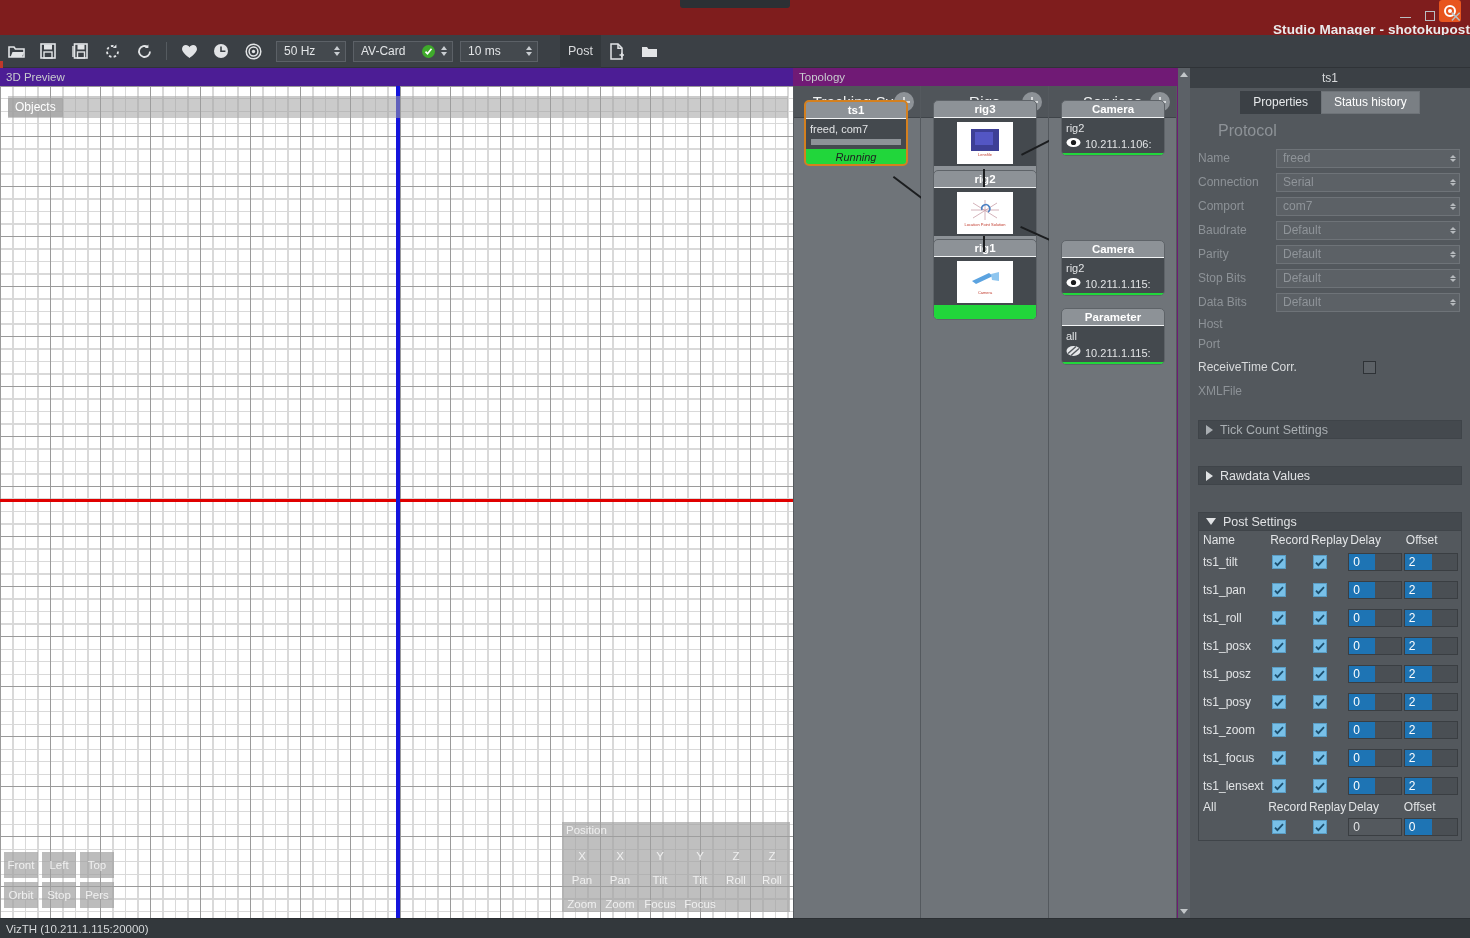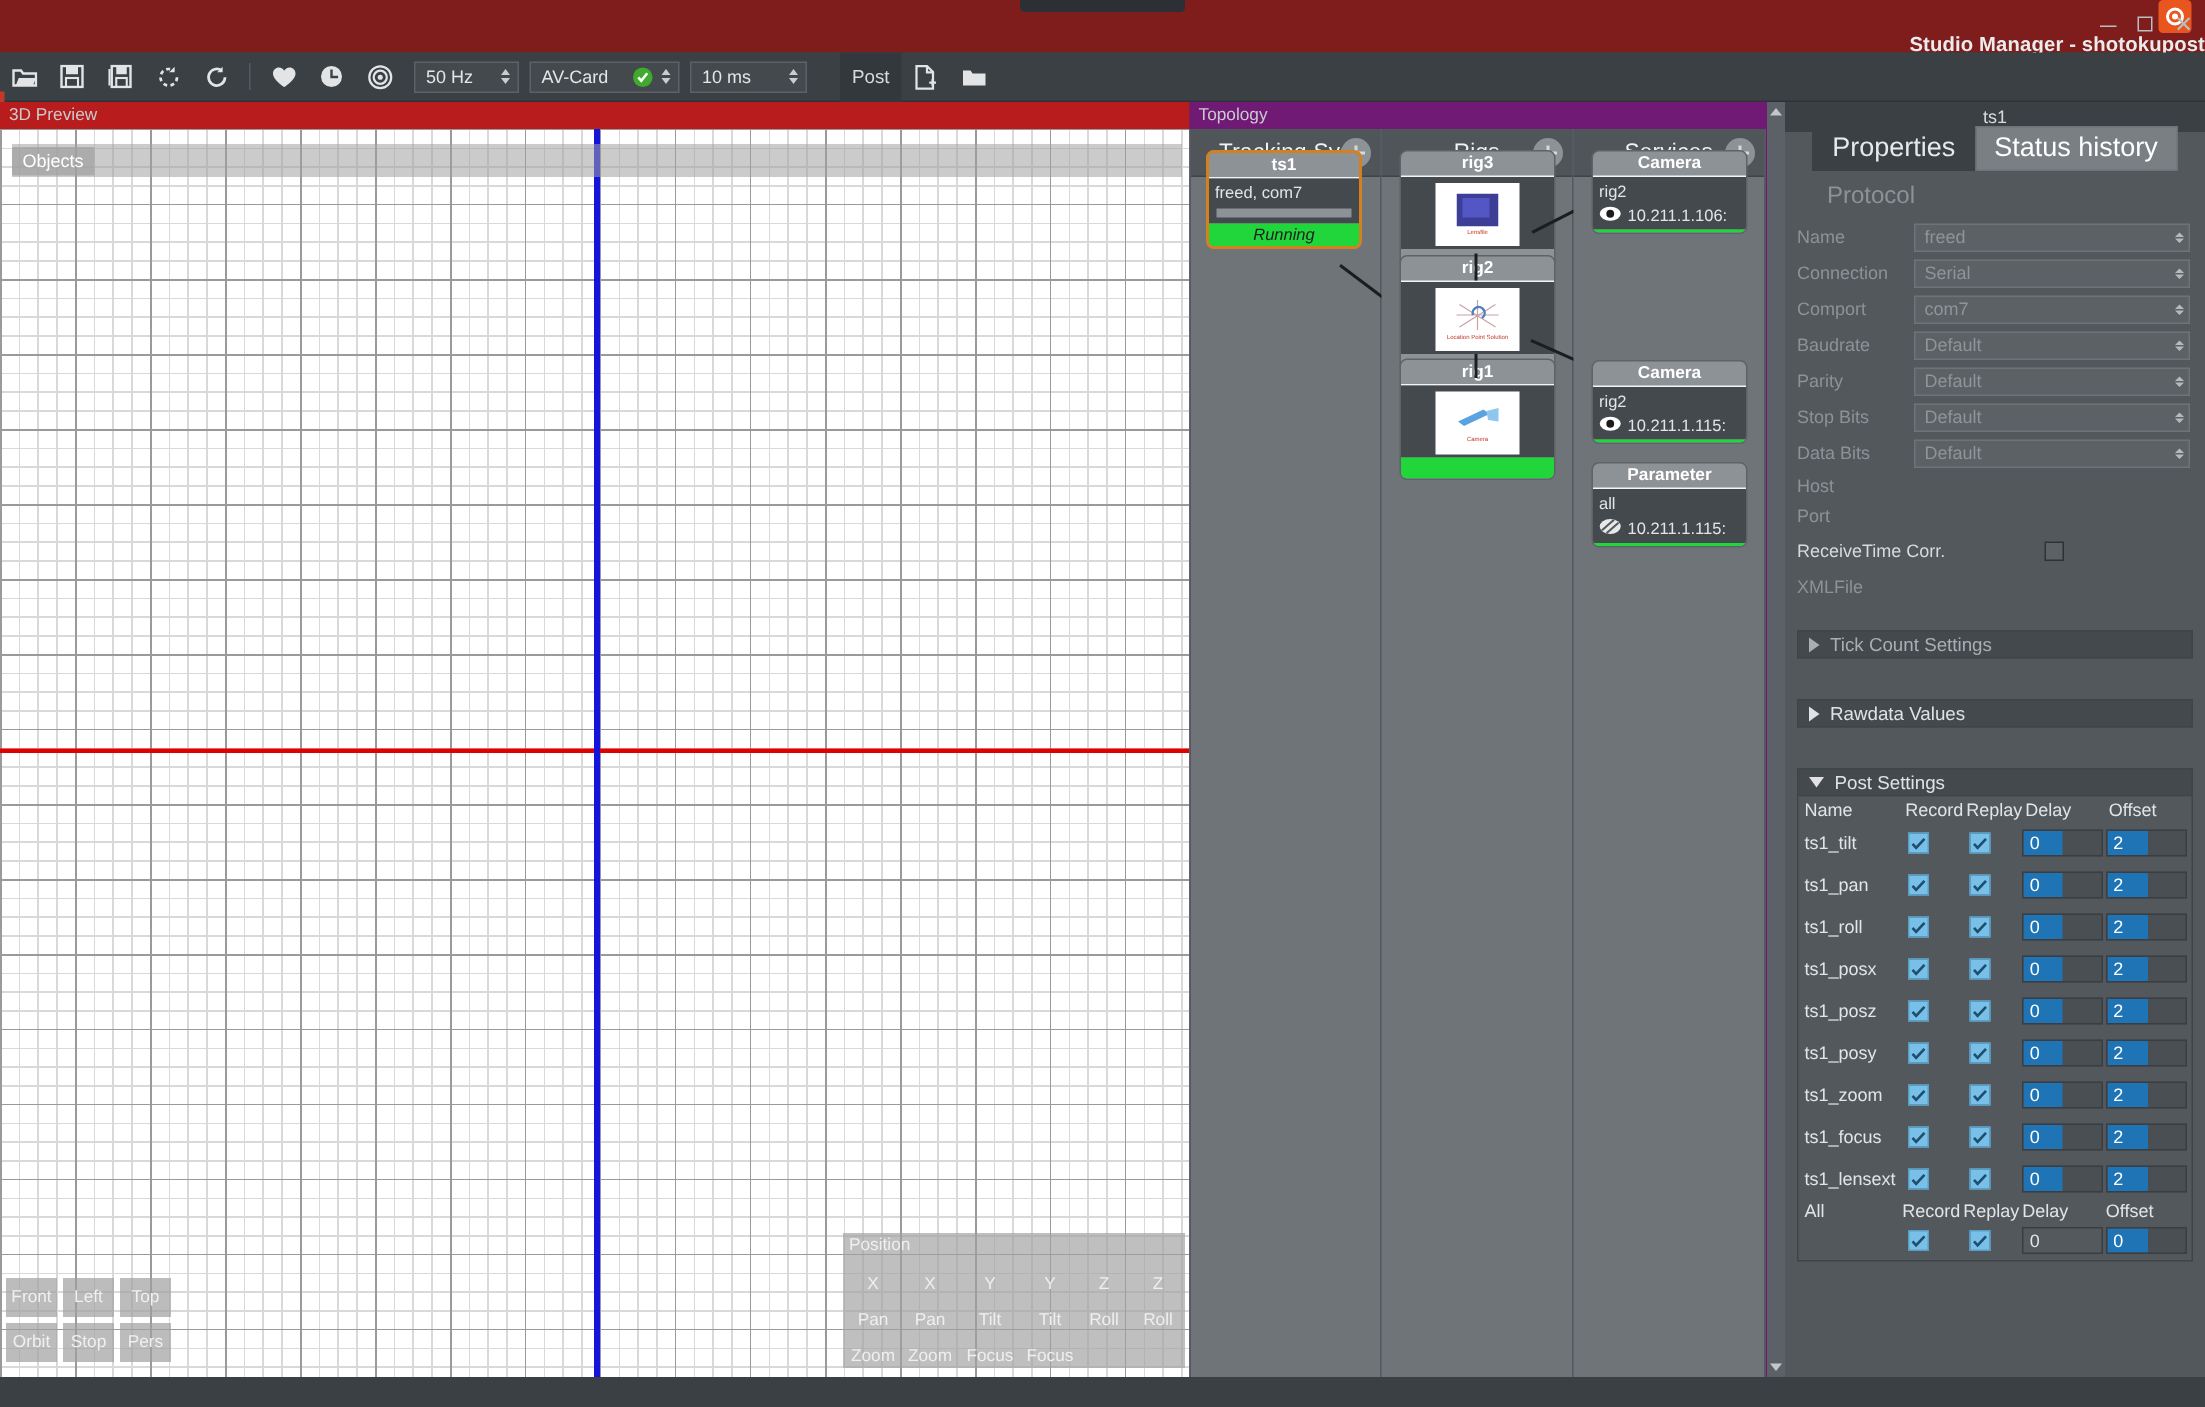--- a/index.html
+++ b/index.html
@@ -91,21 +91,21 @@
 
   .post-label {
     margin-left: 22px; height: 33px; display: flex; align-items: center;
     padding: 0 8px; font-size: 12.5px; color: #d8dadc; background: #33383c;
   }
 
   
   .preview-panel { position: absolute; left: 0; top: 68px; width: 793px; height: 850px; background: #3b4045; }
   .panel-caption {
     height: 18px; padding-left: 6px; font-size: 11.5px; color: #c8cbce;
-    display: flex; align-items: center; background: #b91c1c;
+    display: flex; align-items: center; background: #4c1d95;
   }
   .viewport {
     position: absolute; left: 0; top: 18px; width: 793px; height: 832px;
     background: #ffffff; overflow: hidden;
     background-image:
       repeating-linear-gradient(to right, #9a9a9a 0 1px, transparent 1px 50px),
       repeating-linear-gradient(to bottom, #9a9a9a 0 1px, transparent 1px 50px),
       repeating-linear-gradient(to right, #d9d9d9 0 1px, transparent 1px 12.5px),
       repeating-linear-gradient(to bottom, #d9d9d9 0 1px, transparent 1px 12.5px);
   }
@@ -202,21 +202,21 @@
   .sc-arrow i { width: 0; height: 0; border-left: 4px solid transparent; border-right: 4px solid transparent; }
   .sc-arrow i.up { border-bottom: 5px solid #c3c7ca; }
   .sc-arrow i.dn { border-top: 5px solid #c3c7ca; }
   .sc-arrow.bottom { position: absolute; bottom: 0; }
 
   
   .props { position: absolute; left: 1190px; top: 68px; width: 280px; height: 850px; background: #53585d; }
   .props-head { height: 20px; background: #3b4045; display: flex; align-items: center; justify-content: center; font-size: 12px; color: #d8dadc; }
   .tabs { height: 22px; display: flex; justify-content: center; align-items: flex-end; gap: 0; margin-top: 4px; }
   .tab {
-    padding: 3px 12px 4px 12px; font-size: 18px; cursor: default;
+    padding: 3px 12px 4px 12px; font-size: 12px; cursor: default;
     border: 1px solid #6e7378; color: #e6e8ea;
   }
   .tab.active { background: #3b4045; border-color: #3b4045; }
   .tab.inactive { background: #7a7f84; color: #ffffff; }
 
   .form { padding: 8px 10px 0 8px; }
   .form-section { font-size: 16px; color: #8d9297; margin-bottom: 6px; margin-left: 20px; }
   .frow { display: flex; align-items: center; height: 24px; }
   .flabel { width: 78px; font-size: 12px; color: #8d9297; }
   .flabel.bright { color: #d8dadc; }
@@ -1014,13 +1014,16 @@
 
   <div class="props-scroll-outer">
     <div class="sc-arrow">
         <i class="up"></i>
       </div>
     <div class="sc-arrow bottom">
         <i class="dn"></i>
       </div>
   </div>
 
+  <div class="statusbar">
+    <span>VizTH (10.211.1.115:20000)</span>
+  </div>
 </div>
 
 </body></html>

